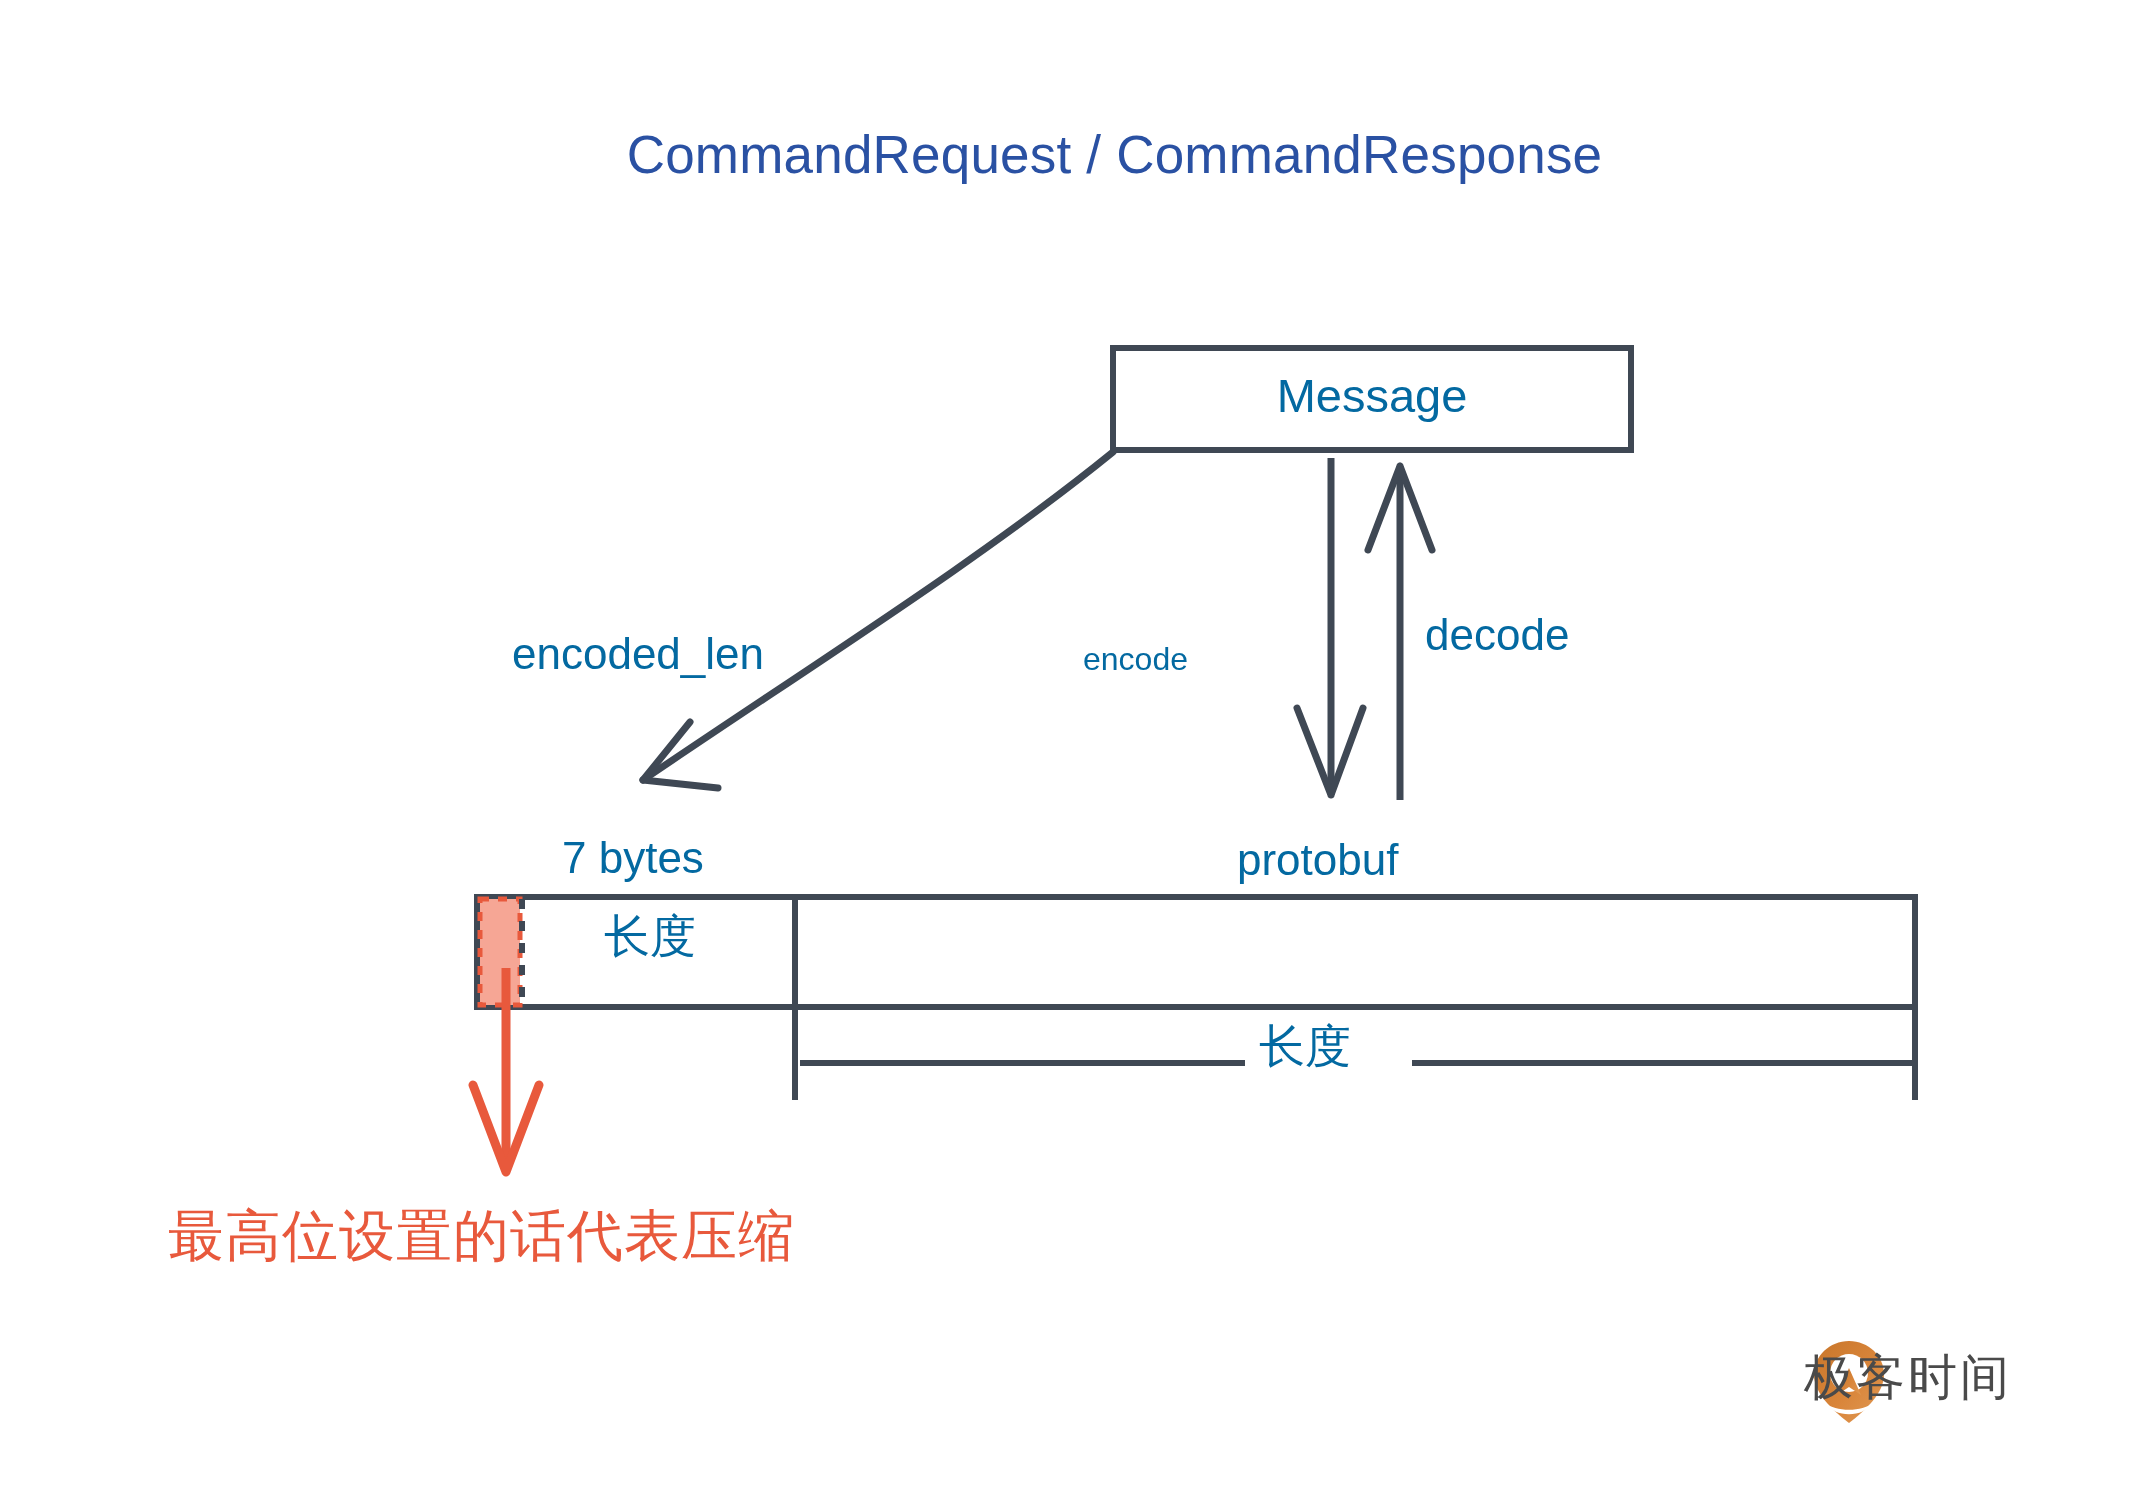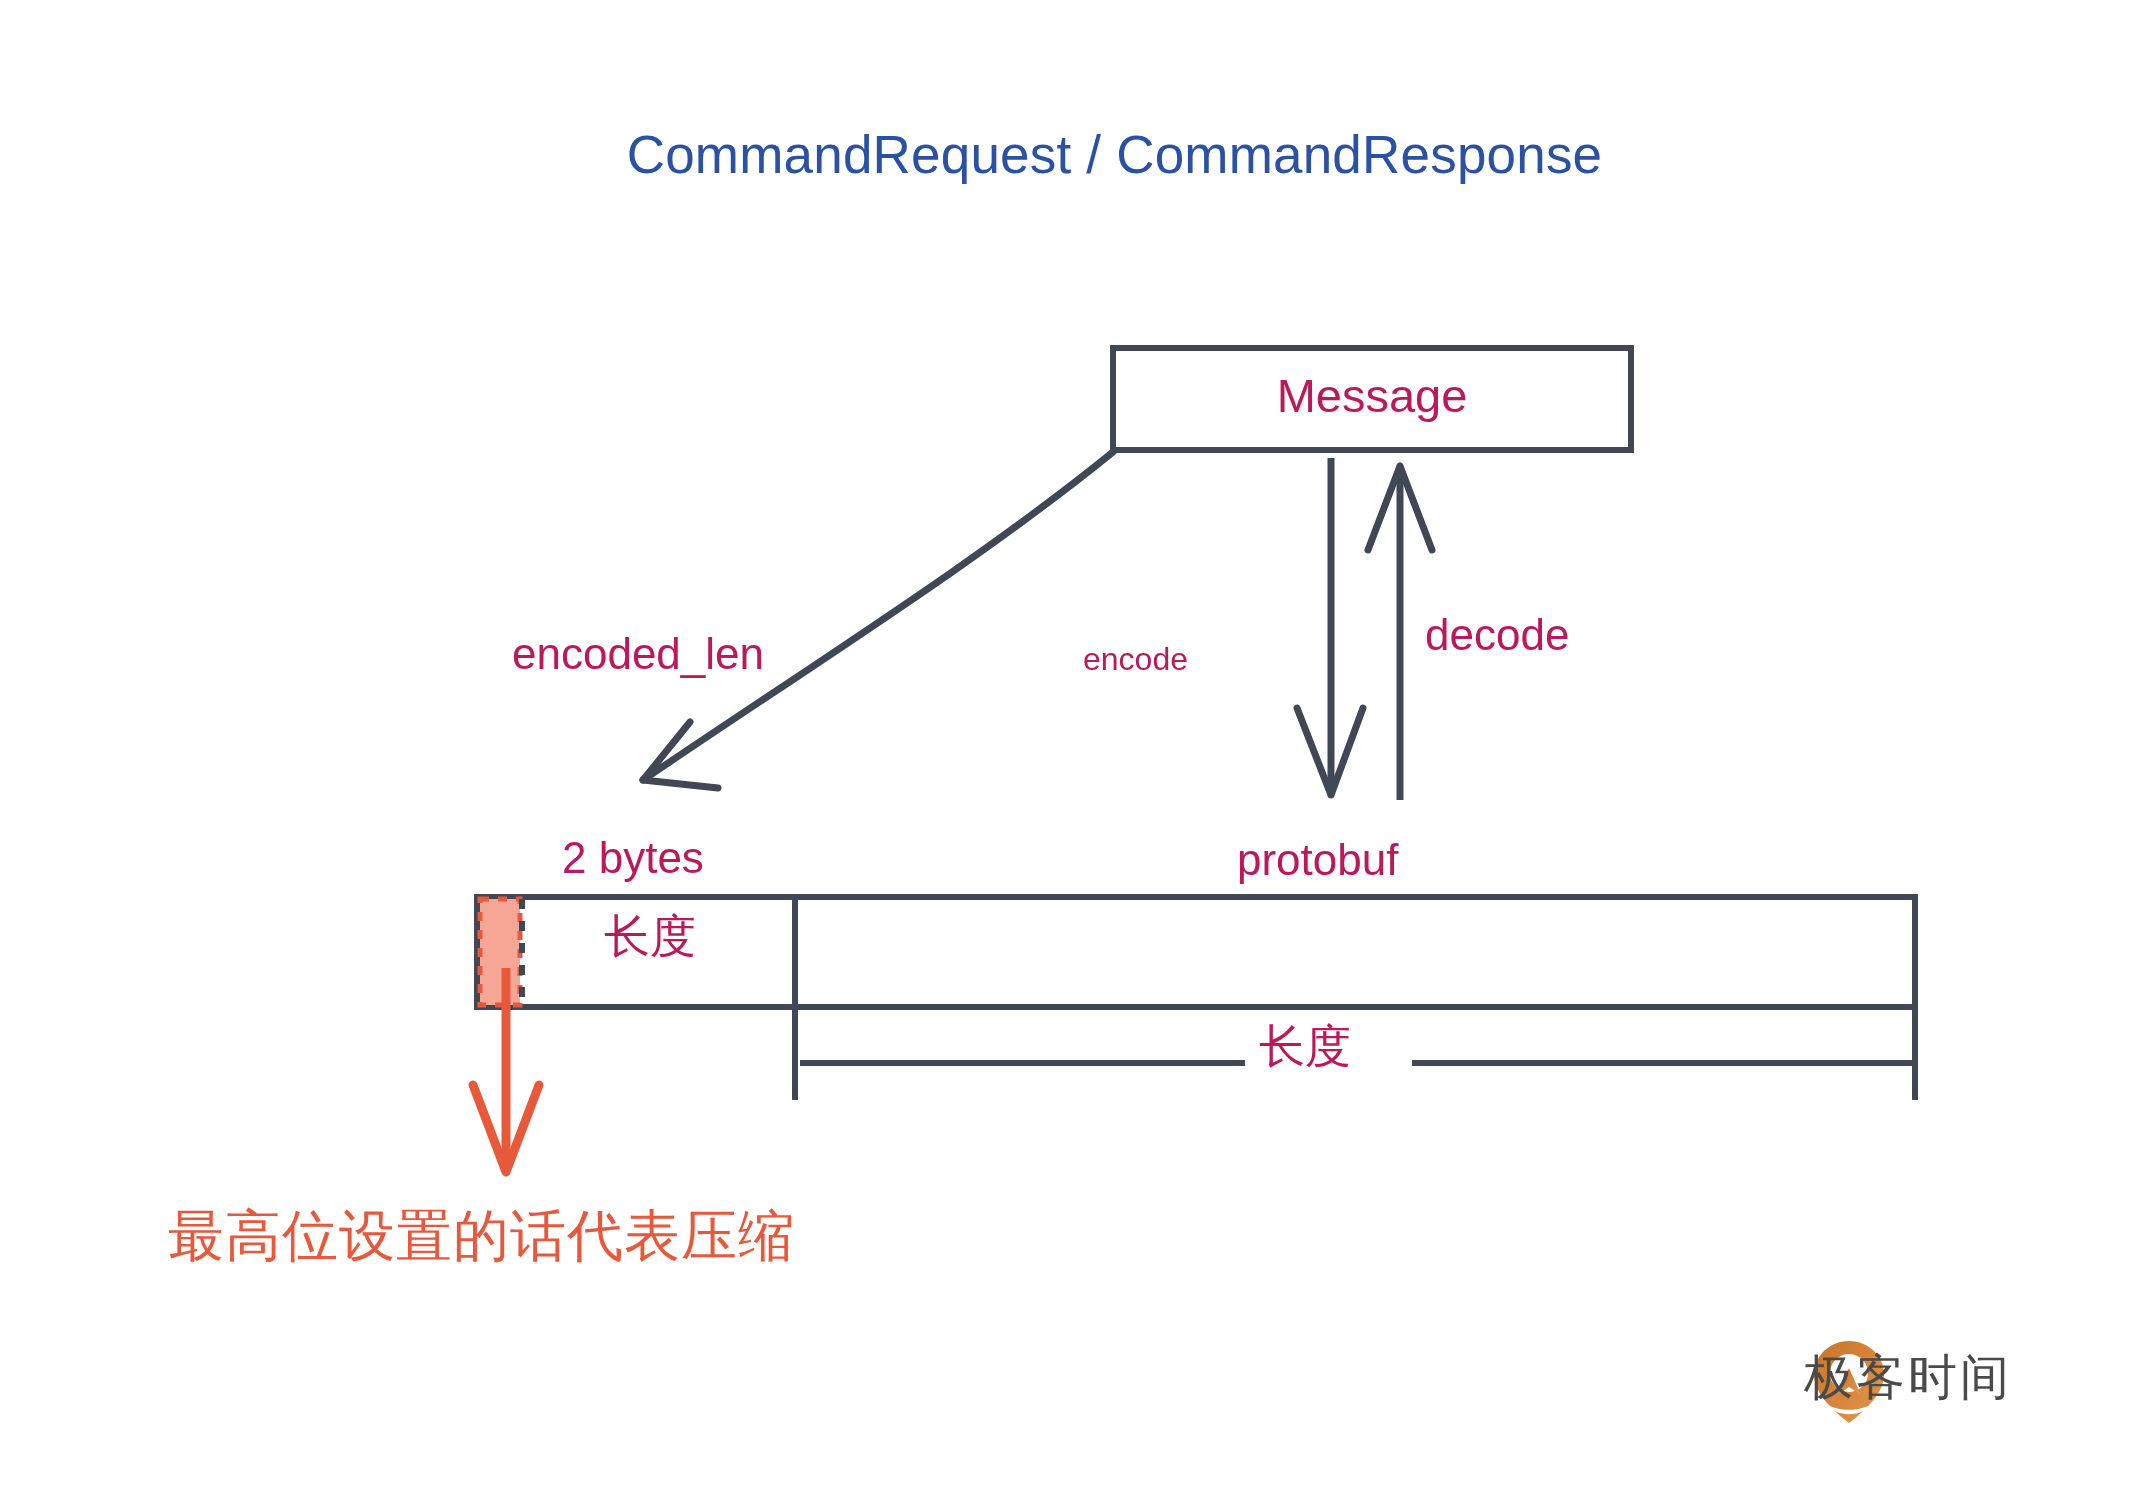--- a/index.html
+++ b/index.html
@@ -18,21 +18,21 @@
   #canvas {
     position: absolute;
     left: 0;
     top: 0;
     width: 2149px;
     height: 1485px;
   }
   .txt {
     position: absolute;
     white-space: nowrap;
-    color: #be185d;
+    color: #0369a1;
     line-height: 1;
   }
   #title {
     left: 0;
     top: 128px;
     width: 2149px;
     text-align: center;
     font-size: 53px;
     color: #2a51a3;
     letter-spacing: 0.2px;
@@ -151,18 +151,18 @@
   <circle cx="37" cy="33" r="19" fill="#ffffff"></circle>
   <path d="M37 28 L49 55 L37 47 L25 55 Z" fill="url(#logoGrad)"></path>
   <path d="M14 63 C22 72 52 72 60 63 C52 78 22 78 14 63 Z" fill="#ffffff"></path>
 </svg>
 
 <div class="txt" id="title">CommandRequest / CommandResponse</div>
 <div class="txt" id="message-label">Message</div>
 <div class="txt" id="encoded-len-label">encoded_len</div>
 <div class="txt" id="encode-label">encode</div>
 <div class="txt" id="decode-label">decode</div>
-<div class="txt" id="four-bytes-label">2 bytes</div>
+<div class="txt" id="four-bytes-label">7 bytes</div>
 <div class="txt" id="protobuf-label">protobuf</div>
 <div class="txt" id="len-cell-label">长度</div>
 <div class="txt" id="span-label">长度</div>
 <div class="txt" id="warn-label">最高位设置的话代表压缩</div>
 <div class="txt" id="logo-text">极客时间</div>
 
 </body></html>

